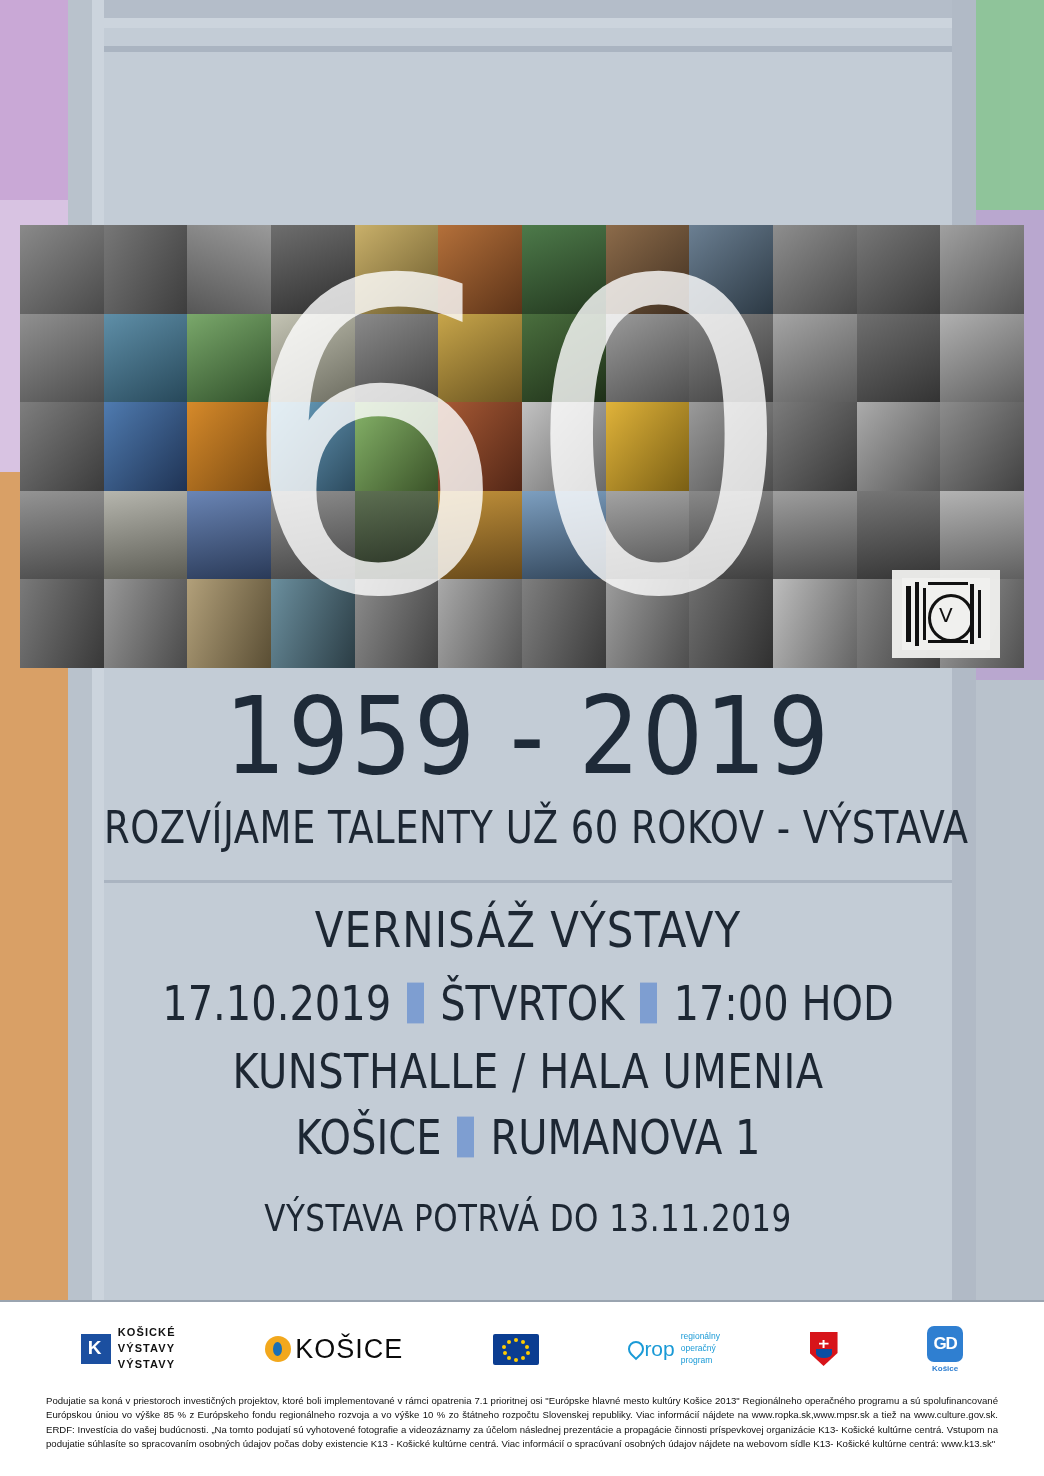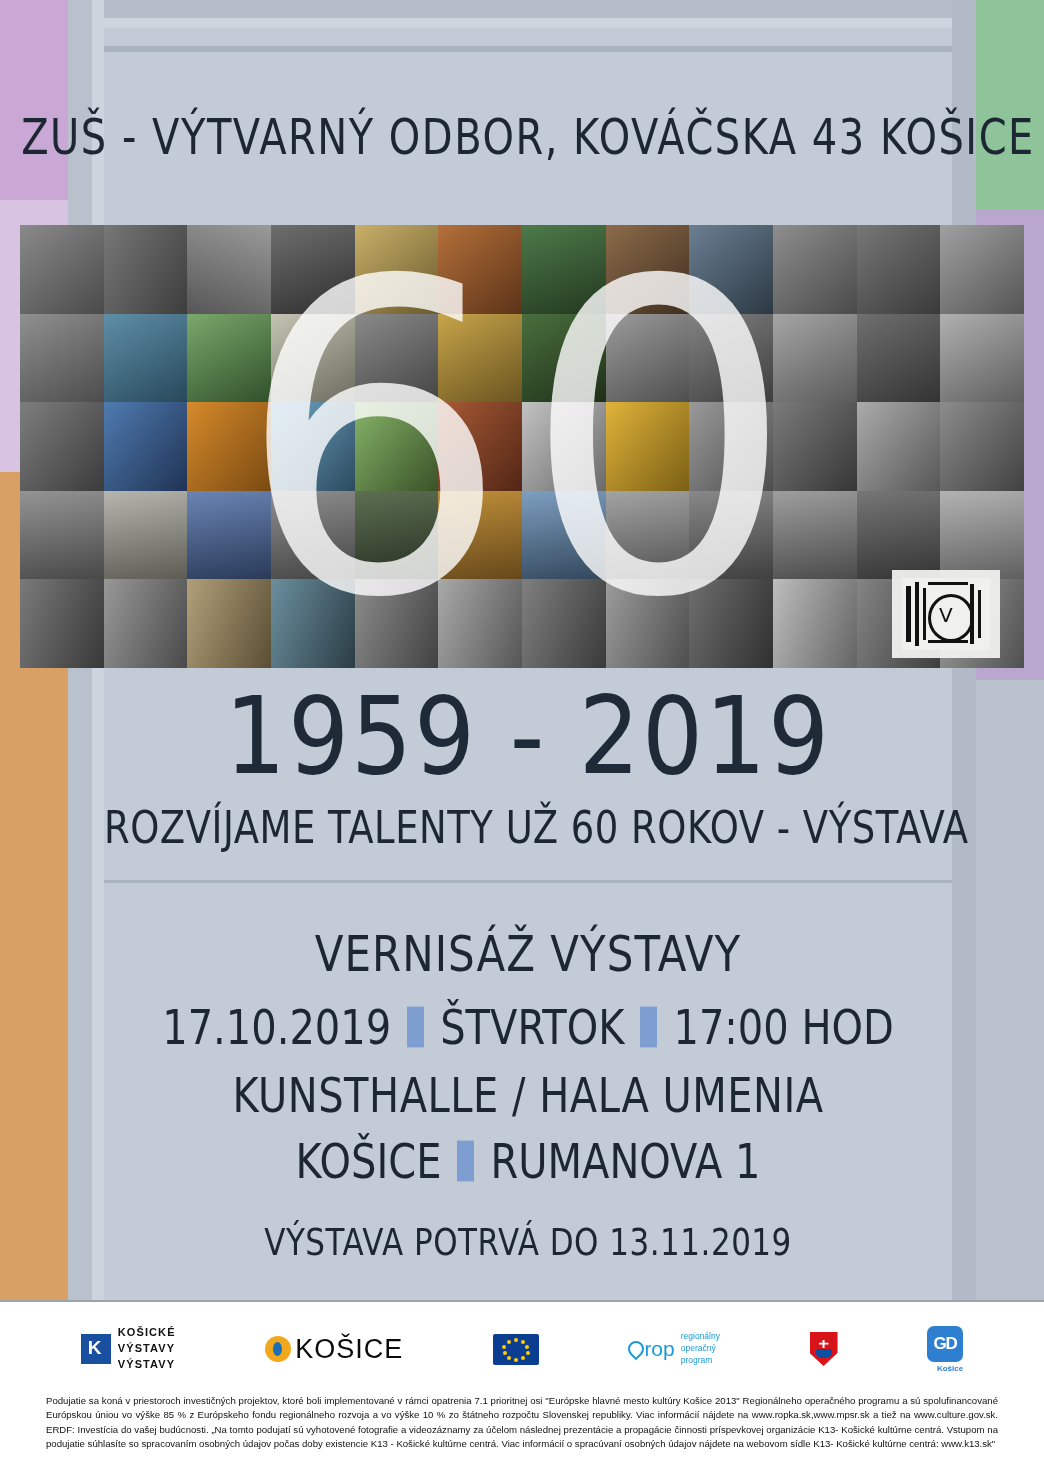--- a/index.html
+++ b/index.html
@@ -163,21 +163,20 @@
   }
 
   
   .event {
     position: absolute;
     left: 104px; top: 905px;
     width: 848px;
     text-align: center;
     font-family: "DejaVu Sans", sans-serif;
     color: #1d2733;
-    margin-top: 24px;
   }
   .event .line {
     display: flex; align-items: center; justify-content: center;
     gap: 16px;
     white-space: nowrap;
   }
   .event .l1 { font-size: 42px; transform: scaleY(1.2); margin-bottom: 26px; letter-spacing: 1px; }
   .event .l2 { font-size: 40px; transform: scaleY(1.2); margin-bottom: 22px; }
   .event .l3 { font-size: 40px; transform: scaleY(1.2); margin-bottom: 20px; letter-spacing: 0.5px; }
   .event .l4 { font-size: 40px; transform: scaleY(1.2); margin-bottom: 40px; }
@@ -248,21 +247,21 @@
   .sk-emblem::before {
     content: ""; position: absolute; left: 9px; top: 8px; width: 10px; height: 8px;
     background: #fff;
     clip-path: polygon(40% 0,60% 0,60% 35%,100% 35%,100% 55%,60% 55%,60% 100%,40% 100%,40% 55%,0 55%,0 35%,40% 35%);
   }
   .sk-emblem::after {
     content: ""; position: absolute; left: 6px; top: 17px; width: 16px; height: 9px;
     background: #0b4ea2; border-radius: 0 0 50% 50%;
   }
 
-  .gd-logo { display: flex; flex-direction: column; align-items: flex-end; gap: 2px; }
+  .gd-logo { display: flex; flex-direction: column; align-items: center; gap: 2px; }
   .gd-mark {
     width: 36px; height: 36px; border-radius: 7px; background: #2f7fd1;
     color: #fff; font-size: 17px; font-weight: 700; display: flex; align-items: center; justify-content: center;
     font-family: "Liberation Sans", sans-serif; letter-spacing: -1px;
   }
   .gd-text { font-size: 8px; color: #2f7fd1; font-weight: 700; }
 
   
   .footnote {
     position: absolute;
@@ -288,23 +287,20 @@
     <div class="band band-right-green"></div>
     <div class="band band-right-violet"></div>
     <div class="band band-right-grey"></div>
     <div class="band band-right-inner"></div>
     <div class="band band-inner-left"></div>
     <div class="band band-top-strip"></div>
     <div class="band band-top-strip2"></div>
     <div class="band band-top-strip3"></div>
   </div>
 
-  <div class="title-bar">
-    <div class="title-text">ZUŠ - VÝTVARNÝ ODBOR, KOVÁČSKA 43 KOŠICE</div>
-  </div>
 
   <div class="collage">
     <div class="tile-grid">
       <div class="tile" style="background:linear-gradient(140deg,#8a8a8a,#4a4a4a)"></div>
       <div class="tile" style="background:linear-gradient(120deg,#777,#3d3d3d)"></div>
       <div class="tile" style="background:linear-gradient(200deg,#9a9a9a,#565656)"></div>
       <div class="tile" style="background:linear-gradient(160deg,#6e6e6e,#2f2f2f)"></div>
       <div class="tile" style="background:linear-gradient(140deg,#c9b06a,#6a5a2c)"></div>
       <div class="tile" style="background:linear-gradient(140deg,#b4703a,#5c3318)"></div>
       <div class="tile" style="background:linear-gradient(160deg,#4d7a4a,#23381f)"></div>

